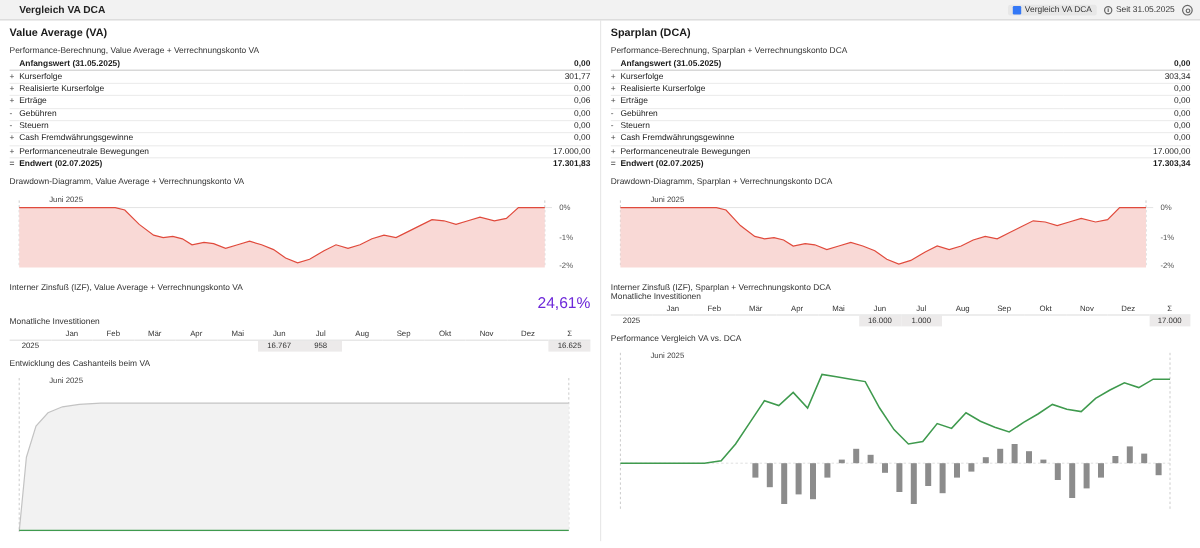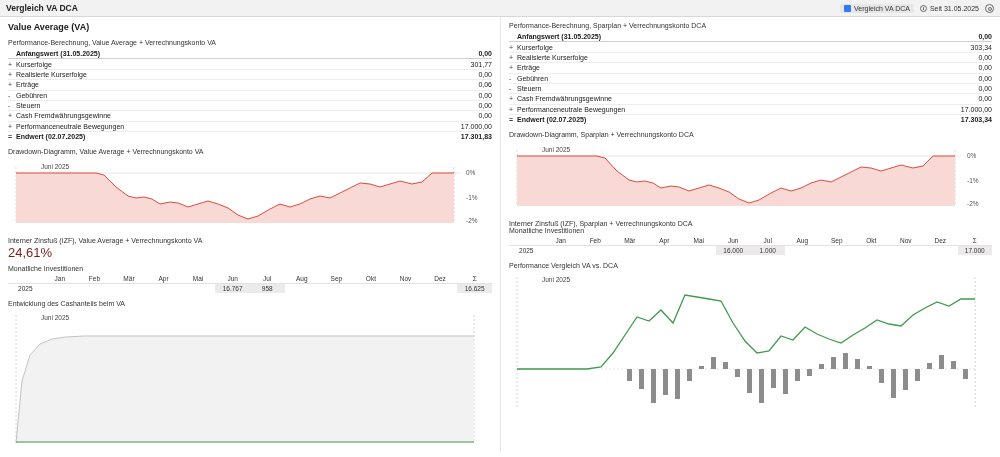--- a/index.html
+++ b/index.html
@@ -11,21 +11,21 @@
     font-size: 8px;
     color: #1a1a1a;
     overflow: hidden;
   }
   .topbar {
     height: 17px;
     background: #f2f2f2;
     border-bottom: 1px solid #d8d8d8;
     display: flex;
     align-items: center;
-    padding: 0 6px;
+    padding: 0 16px;
     position: relative;
   }
   .topbar-title {
     font-size: 8.5px;
     font-weight: bold;
     color: #222;
   }
   .topbar-right {
     position: absolute;
     right: 6px;
@@ -134,22 +134,23 @@
     background: rgba(255,255,255,0.85);
     padding: 0 1px;
   }
   .irr-label {
     font-size: 7px;
     color: #333;
     margin-top: 6px;
   }
   .irr-value {
     font-size: 13px;
-    color: #7f1d1d;
+    color: #6d28d9;
     margin: 1px 0 5px 0;
+    text-align: right;
   }
   .mi-label { font-size: 7px; color: #333; margin-bottom: 2px; }
 
   table.months {
     width: 100%;
     border-collapse: collapse;
     font-size: 6.5px;
     table-layout: fixed;
   }
   table.months td {
@@ -304,20 +305,21 @@
         <line x1="8" y1="4" x2="8" y2="132" stroke="#c9c9c9" stroke-width="0.8" stroke-dasharray="2,2"></line>
         <line x1="466" y1="4" x2="466" y2="132" stroke="#c9c9c9" stroke-width="0.8" stroke-dasharray="2,2"></line>
         <path d="M8,132 L14,70 L22,44 L32,33 L44,28 L58,26 L76,25 L120,25 L180,25 L240,25 L300,25 L360,25 L420,25 L462,25 L466,25 L466,132 Z" fill="#f2f2f2" stroke="none"></path>
         <path d="M8,132 L14,70 L22,44 L32,33 L44,28 L58,26 L76,25 L120,25 L180,25 L240,25 L300,25 L360,25 L420,25 L462,25 L466,25" fill="none" stroke="#c3c3c3" stroke-width="1"></path>
         <line x1="8" y1="131" x2="466" y2="131" stroke="#3f9a4e" stroke-width="1.2"></line>
       </svg>
     </div>
   </div>
 
   <div class="col right">
+    <div class="col-title">Sparplan (DCA)</div>
 
     <div class="sec-label">Performance-Berechnung, Sparplan + Verrechnungskonto DCA</div>
     <table class="perf">
       <tbody>
           <tr class="head">
         <td class="sign"></td>
         <td class="lbl">Anfangswert (31.05.2025)</td>
         <td class="val">0,00</td>
       </tr>
       <tr>

